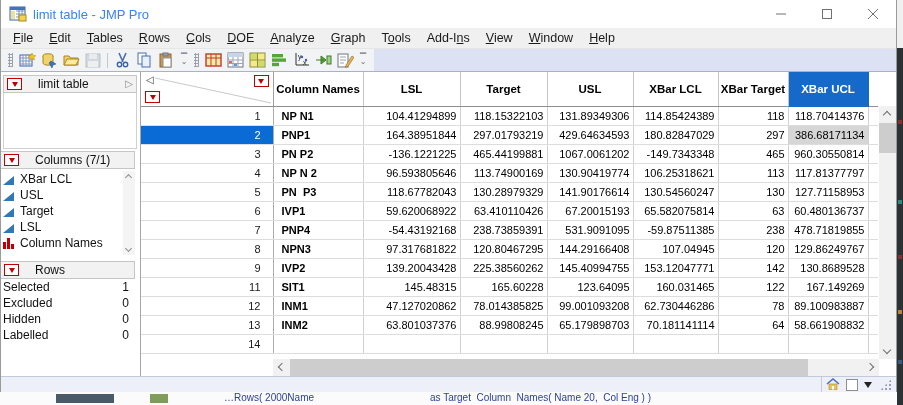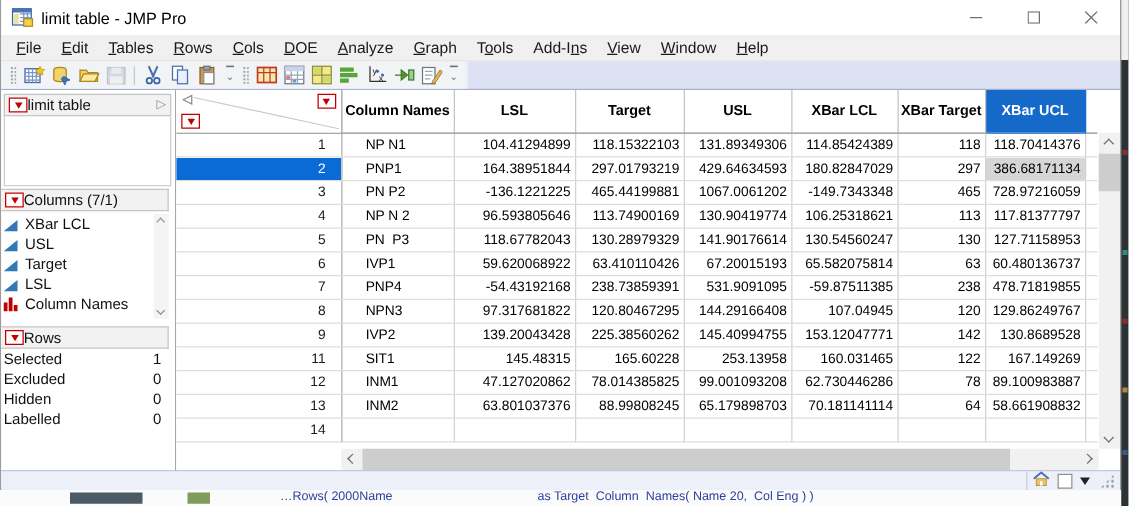--- a/index.html
+++ b/index.html
@@ -6,21 +6,21 @@
   body { font-family:"Liberation Sans", sans-serif; background:#fff; }
   .screen { position:relative; width:903px; height:405px; overflow:hidden; background:#fff; }
 
   
   .window { position:absolute; left:0; top:0; width:897px; height:392px; background:#fff;
             border:1px solid #9b9b9b; border-top:none; }
 
   
   .titlebar { height:28px; background:#fff; display:flex; align-items:center; padding-left:8px; }
   .appicon { width:18px; height:16px; margin-right:6px; flex:none; }
-  .title { font-size:13px; color:#000000; }
+  .title { font-size:13px; color:#3b82f6; }
   .winbtns { margin-left:auto; display:flex; height:100%; }
   .wb { width:46px; height:100%; display:flex; align-items:center; justify-content:center; color:#707070; }
   .wb svg { display:block; }
 
   
   .menubar { height:21px; background:#f0f0f0; display:flex; align-items:center; padding-left:4px;
              font-size:12.5px; color:#1a1a1a; border-bottom:1px solid #e6e6e6; }
   .mi { padding:2px 8px; cursor:default; }
   .ul { text-decoration:underline; }
 
@@ -37,21 +37,21 @@
   .ovf { width:10px; font-size:8px; color:#6a7080; display:flex; flex-direction:column; align-items:center; line-height:4px; margin:0 2px; }
 
   
   .main { display:flex; height:304px; }
 
   
   .sidebar { width:140px; flex:none; background:#fff; border-right:1px solid #a6a6a6; position:relative; }
   .panel { width:134px; }
   .phead { height:18px; background:#f2f2f2; border:1px solid #c6c6c6; display:flex; align-items:center;
            padding:0 3px; font-size:12px; color:#111; }
-  .phead .ptxt { margin-left:0; }
+  .phead .ptxt { margin-left:16px; }
   .redtri { width:15px; height:12px; background:#fff; border:1px solid #c00000; flex:none;
             display:inline-flex; align-items:center; justify-content:center; }
   .redtri::after { content:''; width:0; height:0; border:3.5px solid transparent; border-top:5px solid #c00000; margin-top:4px; }
   .hollow-tri { margin-left:auto; color:#8a8a8a; font-size:10px; line-height:1; }
   .ptable { margin:3px 0 0 2px; }
   .ptable .pbody { height:56px; border:1px solid #d0d0d0; border-top:none; }
   .pcols { margin-top:2px; }
   .pcols .phead, .prows .phead { border-left:none; }
   .collist { position:relative; height:88px; padding-top:2px; }
   .citem { height:16px; display:flex; align-items:center; font-size:12px; color:#111; padding-left:2px; }
@@ -79,21 +79,21 @@
   th.hdr-filler, td.filler { border-right:none; }
   th.selhdr { background:#1569c8; color:#fff; border-right-color:#1569c8; border-bottom-color:#1569c8; }
   .corner .ctl { position:absolute; left:5px; top:3px; color:#8a8a8a; font-size:10px; line-height:1; }
   .corner .rt-tr { position:absolute; right:4px; top:3px; }
   .corner .rt-bl { position:absolute; left:4px; bottom:3px; }
   .corner svg.diag { position:absolute; left:0; top:0; }
   tbody td { height:19px; border-right:1px solid #d2d2d2; border-bottom:1px solid #ddd;
              font-size:11px; color:#000; padding:0 3px; white-space:pre; }
   td.rownum { text-align:right; padding-right:12px; border-right:1px solid #adadad; color:#1a1a1a; }
   td.rownum.selrow { background:#0a6bd7; color:#fff; }
-  td.left { text-align:left; padding-left:19px; }
+  td.left { text-align:left; padding-left:8px;font-weight:bold; }
   td.right { text-align:right; }
   td.selcell { background:#d6d6d6;margin-left:14px; }
 
   
   .vscroll { position:absolute; top:34px; right:0; bottom:17px; width:17px; background:#f1f1f1; }
   .vthumb { position:absolute; left:0; top:17px; width:17px; height:30px; background:#cdcdcd; }
   .hscroll { position:absolute; left:132px; right:17px; bottom:0; height:17px; background:#f1f1f1; z-index:5; }
   .hthumb { position:absolute; top:0; left:17px; width:518px; height:17px; background:#cdcdcd; }
   .sarr { position:absolute; width:6px; height:6px; border-left:1px solid #6e6e6e; border-top:1px solid #6e6e6e; }
   .vscroll .sarr.up { left:5px; top:6px; transform:rotate(45deg); }
@@ -414,21 +414,21 @@
                 <td class="filler"></td>
               </tr>
               <tr>
                 <td class="rownum">3</td>
                 <td class="cell left">PN P2</td>
                 <td class="cell right">-136.1221225</td>
                 <td class="cell right">465.44199881</td>
                 <td class="cell right">1067.0061202</td>
                 <td class="cell right">-149.7343348</td>
                 <td class="cell right">465</td>
-                <td class="cell right">728.97216059</td>
+                <td class="cell right">960.30550814</td>
                 <td class="filler"></td>
               </tr>
               <tr>
                 <td class="rownum">4</td>
                 <td class="cell left">NP N 2</td>
                 <td class="cell right">96.593805646</td>
                 <td class="cell right">113.74900169</td>
                 <td class="cell right">130.90419774</td>
                 <td class="cell right">106.25318621</td>
                 <td class="cell right">113</td>
@@ -488,21 +488,21 @@
                 <td class="cell right">153.12047771</td>
                 <td class="cell right">142</td>
                 <td class="cell right">130.8689528</td>
                 <td class="filler"></td>
               </tr>
               <tr>
                 <td class="rownum">11</td>
                 <td class="cell left">SIT1</td>
                 <td class="cell right">145.48315</td>
                 <td class="cell right">165.60228</td>
-                <td class="cell right">253.13958</td>
+                <td class="cell right">123.64095</td>
                 <td class="cell right">160.031465</td>
                 <td class="cell right">122</td>
                 <td class="cell right">167.149269</td>
                 <td class="filler"></td>
               </tr>
               <tr>
                 <td class="rownum">12</td>
                 <td class="cell left">INM1</td>
                 <td class="cell right">47.127020862</td>
                 <td class="cell right">78.014385825</td>

